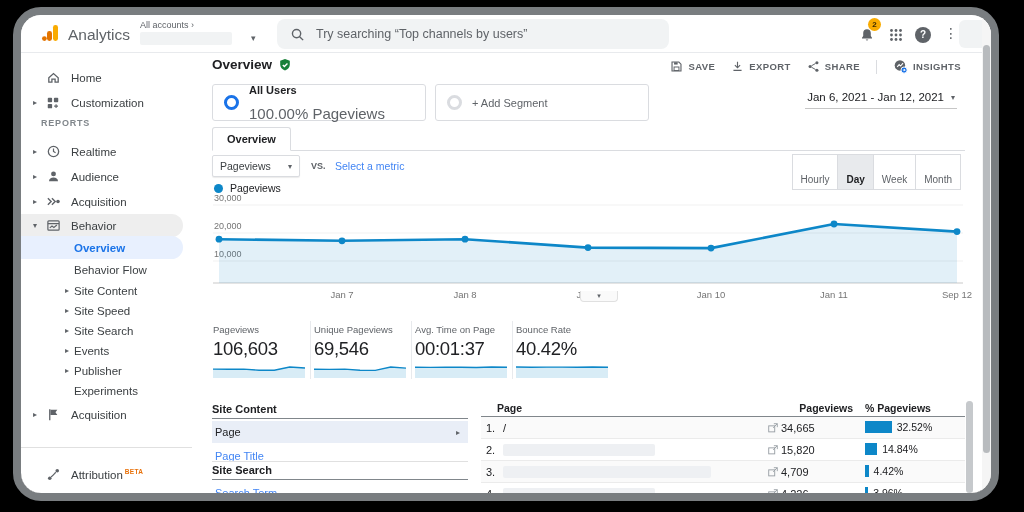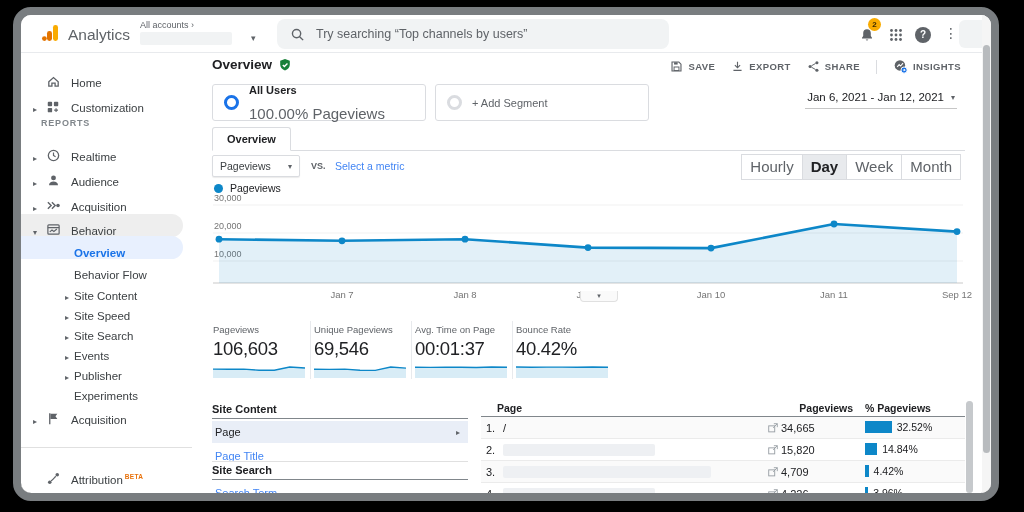--- a/index.html
+++ b/index.html
@@ -1,38 +1,38 @@
 <!DOCTYPE html>
 <html><head>
 <meta charset="utf-8">
 <style>
   html,body{margin:0;padding:0;background:#000;width:1024px;height:512px;overflow:hidden;
     font-family:"Liberation Sans","DejaVu Sans",sans-serif;-webkit-font-smoothing:antialiased;}
   *{box-sizing:border-box}
   .frame{position:absolute;left:13px;top:7px;width:986px;height:494px;border:8px solid #797d80;
-    border-radius:18px;background:#fff;overflow:hidden;box-shadow:0 0 0 2px #000 inset;}
+    border-radius:28px;background:#fff;overflow:hidden;box-shadow:0 0 0 2px #000 inset;}
   .app{position:absolute;left:0;top:0;width:970px;height:478px;background:#fff;font-size:11px;color:#3c4043;}
   
   .topbar{position:absolute;left:0;top:0;width:970px;height:38px;background:#fff;border-bottom:1px solid #e8eaed}
   .brand{position:absolute;left:47px;top:11px;font-size:15.5px;color:#5f6368}
   .logo{position:absolute;left:19px;top:8px}
   .acct-lbl{position:absolute;left:119px;top:5px;font-size:9px;color:#5f6368}
   .acct-redact{position:absolute;left:119px;top:17px;width:92px;height:13px;background:#f1f3f4;border-radius:2px}
   .acct-caret{position:absolute;left:230px;top:18px;font-size:9px;color:#5f6368}
   .search{position:absolute;left:256px;top:4px;width:392px;height:30px;background:#f1f3f4;border-radius:8px;
     display:flex;align-items:center;padding-left:13px;gap:11px;color:#5f6368;font-size:12.5px;cursor:text}
   .tb-ico{position:absolute;top:12px;cursor:pointer;display:flex}
   .badge{position:absolute;left:847px;top:3px;width:13px;height:13px;border-radius:50%;background:#f9ab00;
     color:#3c2b00;font-size:8px;font-weight:700;text-align:center;line-height:13px}
   .help-c{position:absolute;left:894px;top:12px;width:16px;height:16px;border-radius:50%;background:#5f6368;
     color:#fff;font-size:10px;font-weight:700;text-align:center;line-height:16px;cursor:pointer}
   .dots{position:absolute;left:923px;top:10px;font-size:14px;color:#5f6368;cursor:pointer}
   .avatar{position:absolute;left:938px;top:5px;width:30px;height:28px;background:#f1f3f4;border-radius:6px;cursor:pointer}
   
-  .nav{position:absolute;left:0;width:162px;height:23px;display:flex;align-items:flex-end;
+  .nav{position:absolute;left:0;width:162px;height:23px;display:flex;align-items:center;
     font-size:11.5px;color:#3c4043;cursor:pointer;padding-left:12px}
   .nav .exp{width:13px;font-size:8px;color:#5f6368;flex:none}
   .nav .ico{width:16px;flex:none;display:flex}
   .nav .lbl{margin-left:9px;white-space:nowrap}
   .nav.sub{padding-left:44px}
   .nav.sub .exp{width:9px}
   .nav.sub .lbl{margin-left:0}
   .nav.hl{background:#eee;border-radius:0 14px 14px 0}
   .nav.sel{background:#e8f0fe;border-radius:0 14px 14px 0;color:#1a73e8;font-weight:600}
   .reports-h{position:absolute;left:20px;top:103px;font-size:9px;letter-spacing:.8px;color:#80868b;font-weight:600}
@@ -60,21 +60,21 @@
   .tab{position:absolute;left:0;top:0;height:24px;padding:0 14px;background:#fff;border:1px solid #dadce0;
     border-bottom:1px solid #fff;border-radius:3px 3px 0 0;font-size:11px;font-weight:700;color:#202124;
     line-height:23px;cursor:pointer}
   
   .metric-btn{position:absolute;left:191px;top:140px;width:88px;height:22px;border:1px solid #dadce0;border-radius:2px;
     background:#fff;box-shadow:0 1px 1px rgba(0,0,0,.08);font-size:10.5px;color:#3c4043;display:flex;
     align-items:center;justify-content:space-between;padding:0 7px;cursor:pointer}
   .vs{position:absolute;left:290px;top:146px;font-size:9px;color:#5f6368;font-weight:600}
   .sel-metric{position:absolute;left:314px;top:145px;font-size:10.5px;color:#4285f4;cursor:pointer}
   .gran{position:absolute;top:139px;right:30px;display:flex}
-  .gbtn{border:1px solid #dadce0;padding:3px 8px 4px;font-size:15px;color:#5f6368;background:#fff;margin-left:-1px;cursor:pointer}
+  .gbtn{border:1px solid #dadce0;padding:19px 8px 4px;font-size:10px;color:#5f6368;background:#fff;margin-left:-1px;cursor:pointer}
   .gbtn.on{background:#e8eaed;color:#202124;font-weight:700}
   
   .legend{position:absolute;left:193px;top:167px;display:flex;align-items:center;gap:7px;font-size:10.5px;color:#202124}
   .ldot{width:9px;height:9px;border-radius:50%;background:#0d87c8}
   #chart-wrap{position:absolute;left:192px;top:180px;width:750px;height:92px}
   .xlabels{position:absolute;left:192px;top:274px;width:750px;height:12px}
   .x-label{position:absolute;transform:translateX(-50%);font-size:9.5px;color:#757575;white-space:nowrap}
   .collapse{position:absolute;left:559px;top:276px;width:38px;height:11px;background:#fafafa;border:1px solid #e0e0e0;
     border-top:none;border-radius:0 0 4px 4px;text-align:center;font-size:7px;color:#5f6368;line-height:9px;cursor:pointer}
   

